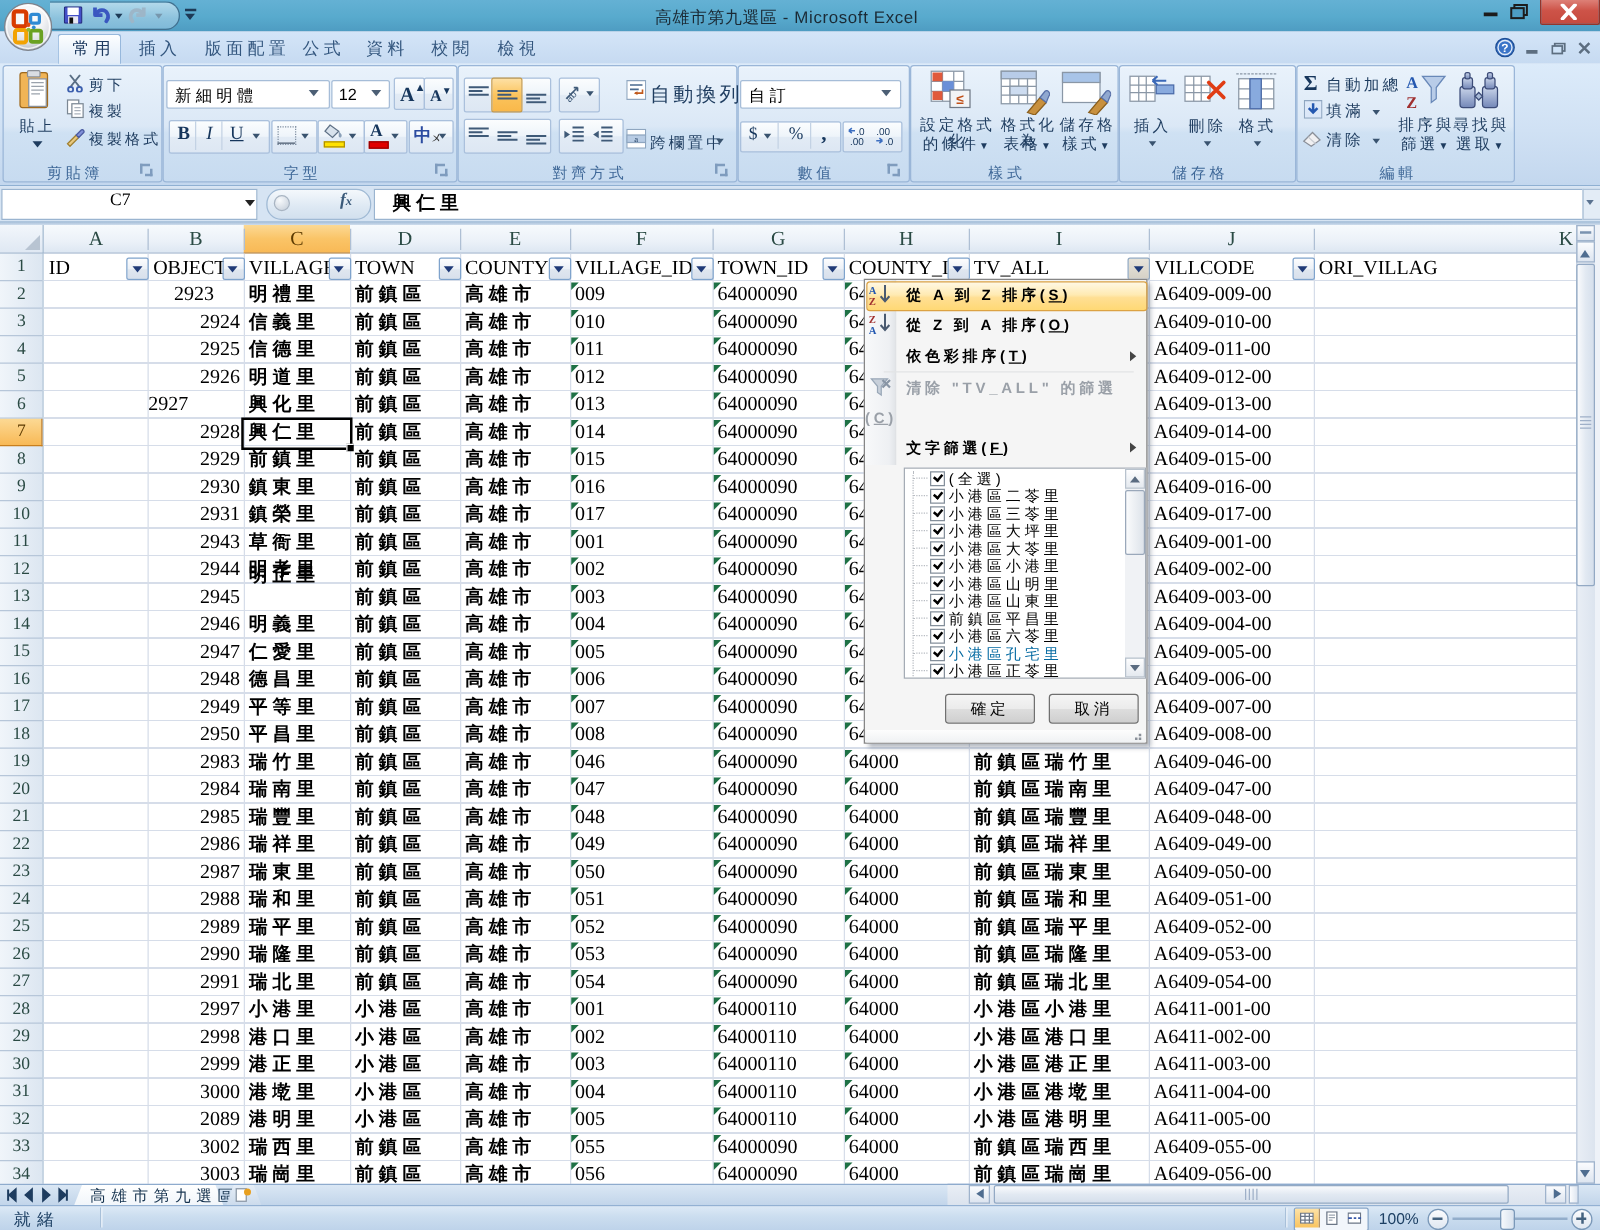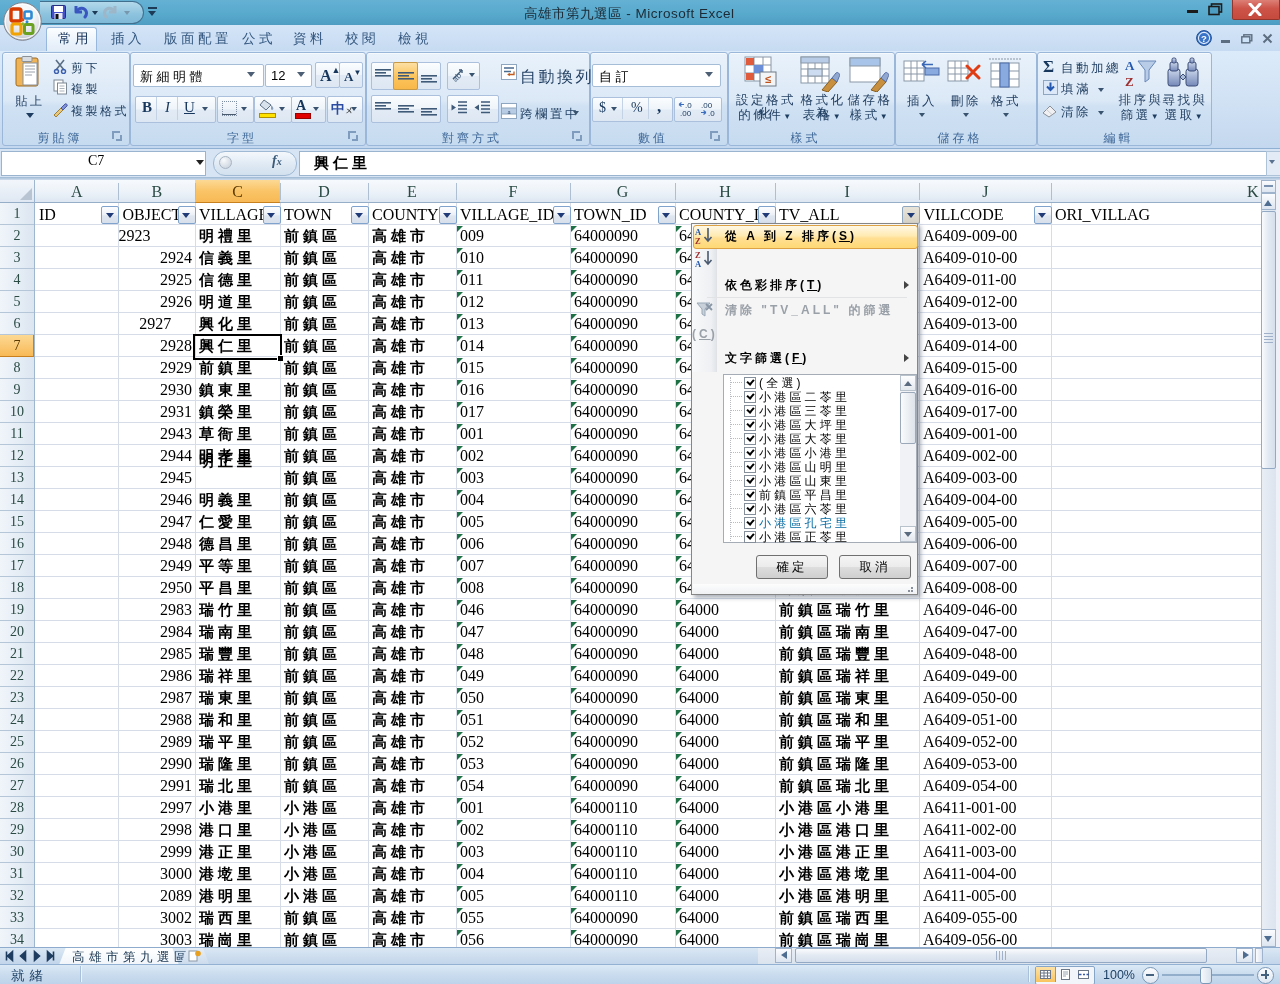--- a/index.html
+++ b/index.html
@@ -520,21 +520,21 @@
     </div>
 <div class="fbtn" style="left:757.5px;top:206px">
       <div class="tri-d"></div>
     </div>
 <div class="fbtn" style="left:1033.5px;top:206px">
       <div class="tri-d"></div>
     </div>
 <div class="fbtn" style="left:902px;top:206px;background:linear-gradient(#e8e4da,#d5d1c6);border-color:#8fa6bf">
       <div class="tri-d"></div>
     </div>
-<div class="cell num" style="left:118.5px;top:225px;width:73.5px;text-align:left">2923</div>
+<div class="cell num" style="left:118.5px;top:225px;width:73.5px;text-align:center">2923</div>
 <div class="cell ck" style="left:199px;top:225px;width:78px">明禮里</div>
 <div class="cell ck" style="left:284px;top:225px;width:80px">前鎮區</div>
 <div class="cell ck" style="left:372px;top:225px;width:80px">高雄市</div>
 <div class="cell num" style="left:460px;top:225px;width:106px">009</div>
 <div class="cell num" style="left:574px;top:225px;width:97px">64000090</div>
 <div class="cell num" style="left:679px;top:225px;width:92px">64000</div>
 <div class="cell ck" style="left:779px;top:225px;width:136px">前鎮區明禮里</div>
 <div class="cell num" style="left:923px;top:225px;width:124px">A6409-009-00</div>
 <div class="gtri" style="left:456.5px;top:226px"></div>
 <div class="gtri" style="left:570.5px;top:226px"></div>
@@ -568,21 +568,21 @@
 <div class="cell ck" style="left:284px;top:291px;width:80px">前鎮區</div>
 <div class="cell ck" style="left:372px;top:291px;width:80px">高雄市</div>
 <div class="cell num" style="left:460px;top:291px;width:106px">012</div>
 <div class="cell num" style="left:574px;top:291px;width:97px">64000090</div>
 <div class="cell num" style="left:679px;top:291px;width:92px">64000</div>
 <div class="cell ck" style="left:779px;top:291px;width:136px">前鎮區明道里</div>
 <div class="cell num" style="left:923px;top:291px;width:124px">A6409-012-00</div>
 <div class="gtri" style="left:456.5px;top:292px"></div>
 <div class="gtri" style="left:570.5px;top:292px"></div>
 <div class="gtri" style="left:675.5px;top:292px"></div>
-<div class="cell num" style="left:118.5px;top:313px;width:73.5px;text-align:center">2927</div>
+<div class="cell num" style="left:118.5px;top:313px;width:73.5px;text-align:left">2927</div>
 <div class="cell ck" style="left:199px;top:313px;width:78px">興化里</div>
 <div class="cell ck" style="left:284px;top:313px;width:80px">前鎮區</div>
 <div class="cell ck" style="left:372px;top:313px;width:80px">高雄市</div>
 <div class="cell num" style="left:460px;top:313px;width:106px">013</div>
 <div class="cell num" style="left:574px;top:313px;width:97px">64000090</div>
 <div class="cell num" style="left:679px;top:313px;width:92px">64000</div>
 <div class="cell ck" style="left:779px;top:313px;width:136px">前鎮區興化里</div>
 <div class="cell num" style="left:923px;top:313px;width:124px">A6409-013-00</div>
 <div class="gtri" style="left:456.5px;top:314px"></div>
 <div class="gtri" style="left:570.5px;top:314px"></div>
@@ -1009,20 +1009,21 @@
 <div class="ab" style="left:0;top:0;width:24px;height:148px;background:linear-gradient(90deg,#f8f9fa,#eef0f3 80%,#e2e5e9)"></div>
 <div class="ab" style="left:24px;top:0;width:1px;height:148px;background:#e0e2e5"></div>
 <div class="ab" style="left:1px;top:1px;width:223px;height:22px;border:1px solid #dca243;border-radius:3px;
 background:linear-gradient(#fff8e4 0%,#ffeab2 45%,#ffdf94 55%,#ffd975 100%)"></div>
 <div class="mitem" style="top:1px;height:22px;line-height:22px"><span style="margin-left:33px">從 A 到 Z 排序(<u>S</u>)</span></div>
 <svg class="ab" style="left:3px;top:3px" width="19" height="18" viewBox="0 0 19 18">
 <text x="0" y="8" font-size="8.5" font-weight="bold" fill="#2458b0" font-family="Liberation Serif">A</text>
 <text x="0" y="17" font-size="8.5" font-weight="bold" fill="#a03030" font-family="Liberation Serif">Z</text>
 <path d="M13 1 v13 m-3.5 -4 l3.5 4 l3.5 -4" stroke="#4a5a70" stroke-width="1.6" fill="none"></path>
       </svg>
+<div class="mitem" style="top:24px"><span style="margin-left:33px">從 Z 到 A 排序(<u>O</u>)</span></div>
 <svg class="ab" style="left:3px;top:26px" width="19" height="18" viewBox="0 0 19 18">
 <text x="0" y="8" font-size="8.5" font-weight="bold" fill="#a03030" font-family="Liberation Serif">Z</text>
 <text x="0" y="17" font-size="8.5" font-weight="bold" fill="#2458b0" font-family="Liberation Serif">A</text>
 <path d="M13 1 v13 m-3.5 -4 l3.5 4 l3.5 -4" stroke="#4a5a70" stroke-width="1.6" fill="none"></path>
       </svg>
 <div class="mitem" style="top:49px"><span style="margin-left:33px">依色彩排序(<u>T</u>)</span><div class="marr" style="top:8px"></div></div>
 <div class="ab" style="left:15px;top:73px;width:200px;height:1px;background:#e2e3e5"></div>
 <div class="mitem" style="top:74px;color:#9aa0a8"><span style="margin-left:33px">清除 "TV_ALL" 的篩選(<u>C</u>)</span></div>
 <svg class="ab" style="left:4px;top:77px" width="18" height="17" viewBox="0 0 18 17">
 <path d="M1 2 h13 l-5 6 v7 l-3 -2 v-5 Z" fill="#c8d0da" stroke="#9aa8b8"></path>

